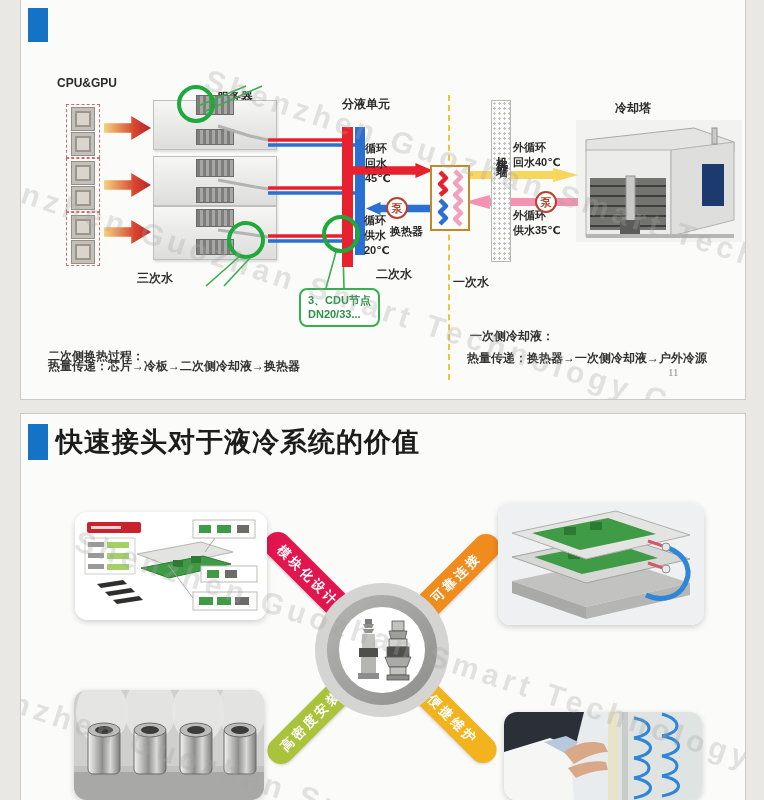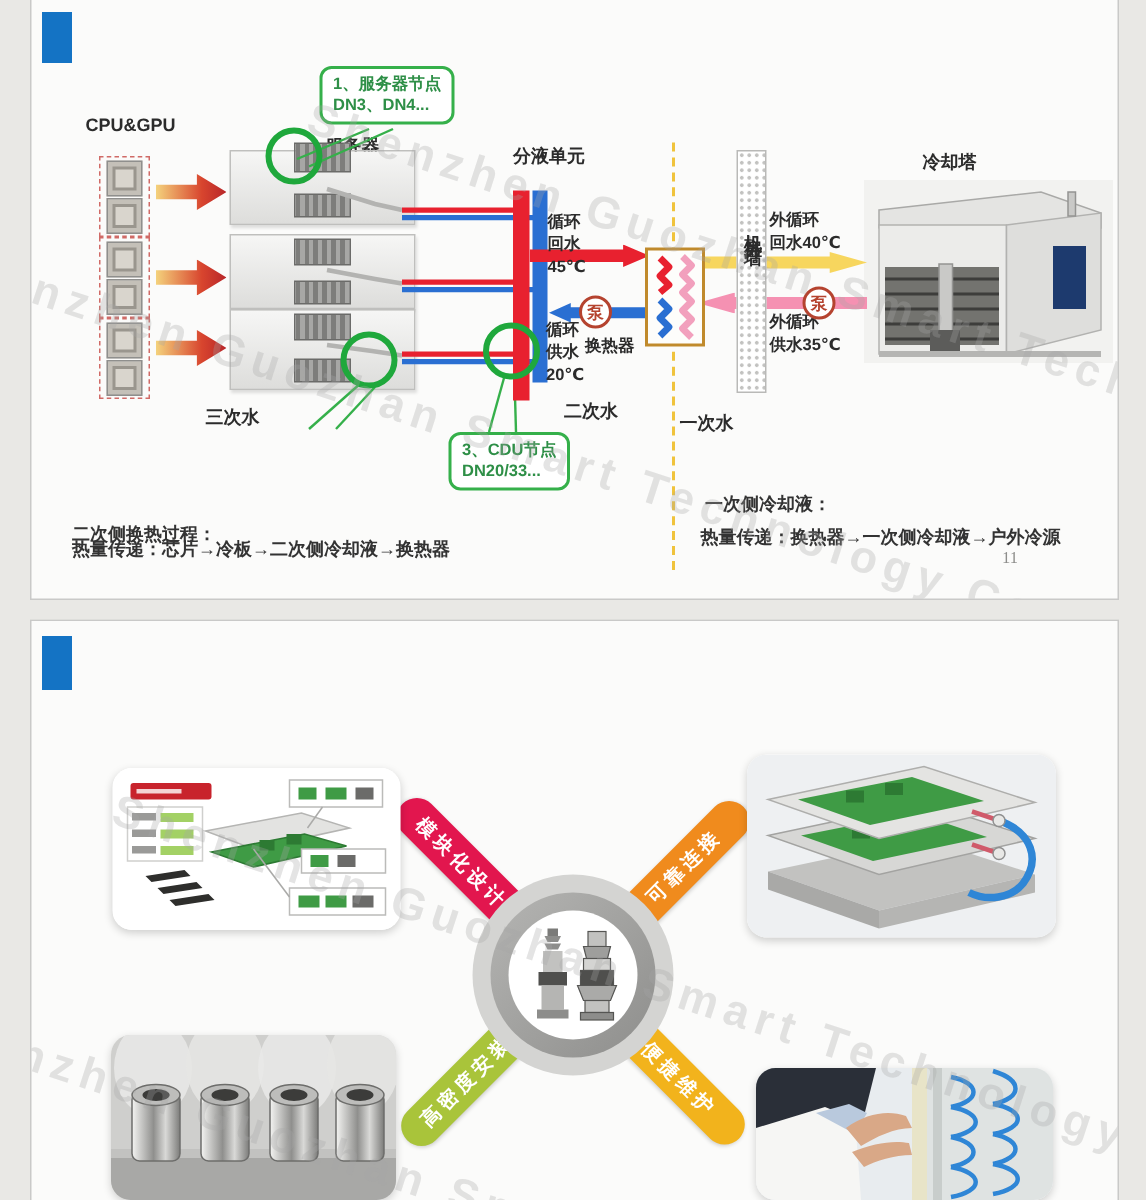--- a/index.html
+++ b/index.html
@@ -63,24 +63,20 @@
     <line x1="268" y1="241" x2="362" y2="241" stroke="#2a6fd2" stroke-width="3.5"></line>
 
     <line x1="246" y1="86" x2="198" y2="106" stroke="#35b04a" stroke-width="1.6"></line>
     <line x1="262" y1="86" x2="206" y2="111" stroke="#35b04a" stroke-width="1.6"></line>
     <line x1="206" y1="286" x2="241" y2="255" stroke="#35b04a" stroke-width="1.6"></line>
     <line x1="224" y1="286" x2="250" y2="258" stroke="#35b04a" stroke-width="1.6"></line>
     <line x1="326" y1="288" x2="336" y2="252" stroke="#35b04a" stroke-width="1.6"></line>
     <line x1="344" y1="288" x2="343" y2="252" stroke="#35b04a" stroke-width="1.6"></line>
   </svg>
 
-  <div class="abs callout" style="left:213px;top:44px;">
-    <div>1、服务器节点</div>
-    <div>DN3、DN4...</div>
-  </div>
 
   <div class="abs lbl" style="left:57px;top:76px;">CPU&amp;GPU</div>
   <div class="abs chipgrp" style="left:66px;top:104px;width:32px;height:52px;">
     <div class="chip" style="top:2px;"></div>
     <div class="chip" style="top:27px;"></div>
   </div>
   <div class="abs chipgrp" style="left:66px;top:158px;width:32px;height:52px;">
     <div class="chip" style="top:2px;"></div>
     <div class="chip" style="top:27px;"></div>
   </div>
@@ -192,20 +188,21 @@
   <div class="abs note" style="left:470px;top:328px;">一次侧冷却液：</div>
   <div class="abs note" style="left:467px;top:350px;">热量传递：换热器→一次侧冷却液→户外冷源</div>
   <div class="abs pagenum" style="left:668px;top:366px;font-family:Liberation Serif, serif;">11</div>
 
   <div class="slide" style="top:413px;height:400px;">
     <div class="wm" style="left:60px;top:110px;">Shenzhen Guozhan Smart Technology Co., Ltd.</div>
     <div class="wm" style="left:-70px;top:250px;">Shenzhen Guozhan Smart Technology Co., Ltd.</div>
   </div>
 
   <div class="abs bullet" style="left:28px;top:424px;width:20px;height:36px;"></div>
+  <div class="abs slide-title" style="left:56px;top:424px;">快速接头对于液冷系统的价值</div>
 
   <div class="abs photo-card" style="left:75px;top:512px;width:192px;height:108px;">
     <svg width="192" height="108" viewBox="0 0 192 108">
       <rect x="0" y="0" width="192" height="108" fill="#ffffff"></rect>
       <rect x="12" y="10" width="54" height="11" rx="2" fill="#c8232c"></rect>
       <rect x="16" y="14" width="30" height="3" fill="#fff" opacity=".8"></rect>
       <rect x="10" y="26" width="50" height="36" fill="#fff" stroke="#cfcfcd"></rect>
       <rect x="13" y="30" width="16" height="5" fill="#9a9a98"></rect>
         <rect x="32" y="30" width="22" height="6" fill="#8cc63f" opacity=".8"></rect>
       <rect x="13" y="41" width="16" height="5" fill="#9a9a98"></rect>

